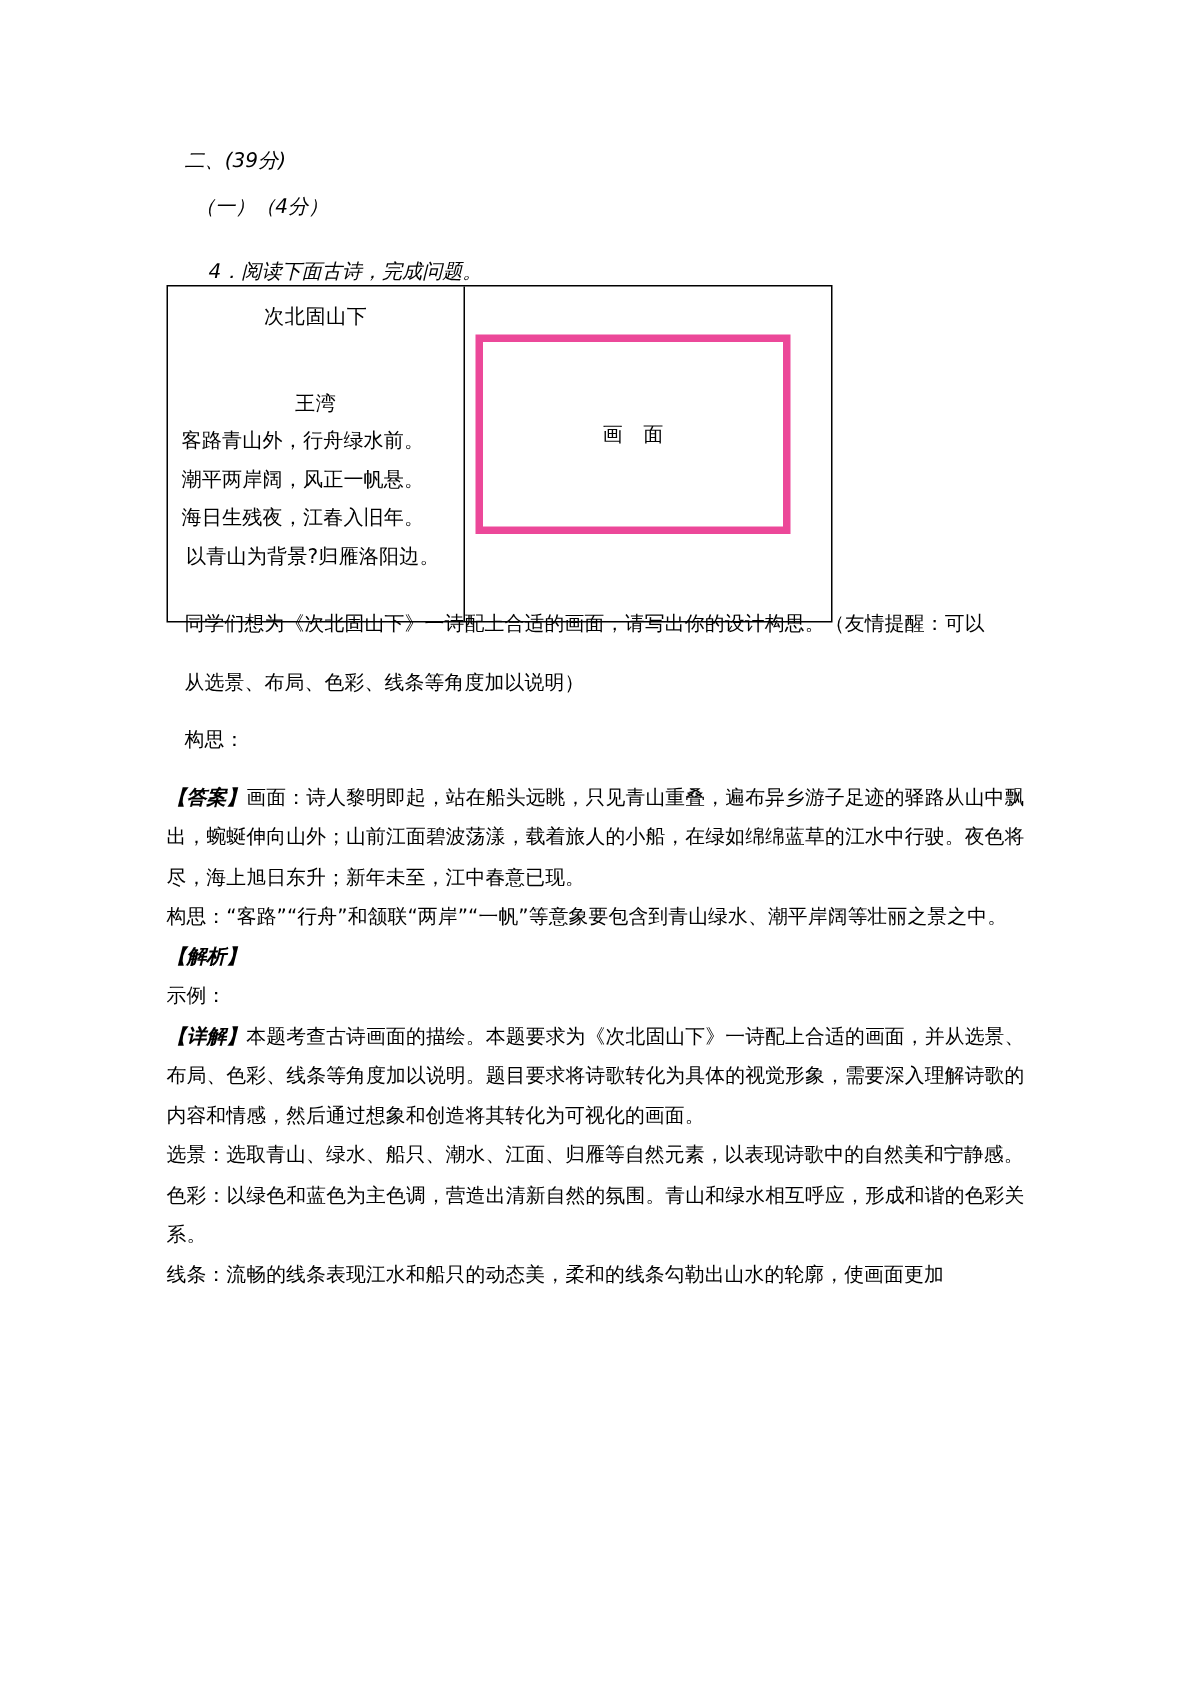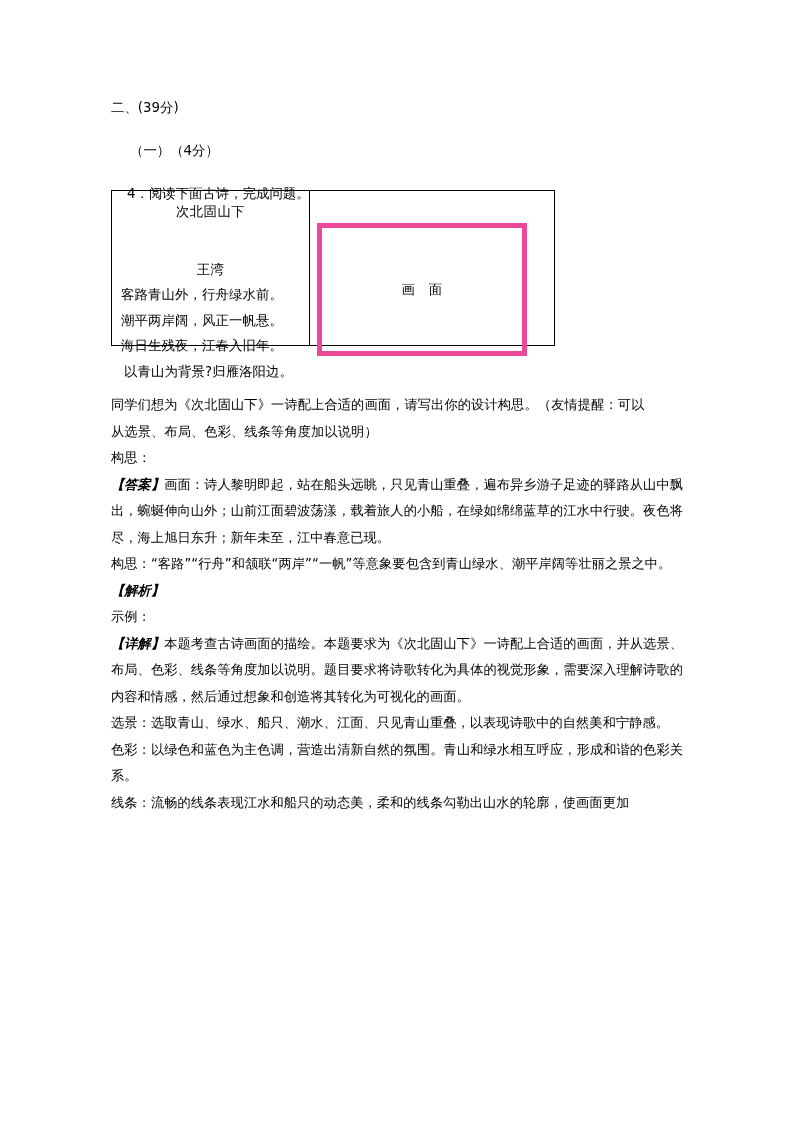--- a/index.html
+++ b/index.html
@@ -17,71 +17,72 @@
   }
   .page {
     position: absolute;
     left: 0; top: 0;
     width: 794px;
     height: 1123px;
     background: #ffffff;
   }
   .content {
     position: absolute;
-    left: 111px;
+    left: 123px;
     top: 94px;
     width: 572px;
+    font-style: italic;
   }
 
   .line {
     font-size: 13.2px;
     line-height: 26.5px;
     letter-spacing: 0.15px;
     white-space: pre-wrap;
-    margin: 0;
+    margin: 12px;
     text-align: justify;
     text-justify: inter-character;
   }
   .para {
     font-size: 13.2px;
     line-height: 26.5px;
     letter-spacing: 0.1px;
     margin: 0;
     text-align: justify;
     text-justify: inter-ideograph;
     text-indent: 0;
   }
   .h-sec {
     font-size: 13.4px;
     line-height: 27px;
     margin: 0;
   }
   .h-sub {
     font-size: 13.4px;
     line-height: 27px;
-    margin: 16px;
+    margin: 4px;
     padding-left: 3px;
   }
   .q-line {
     font-size: 13.4px;
     line-height: 27px;
     margin: 16px;
   }
   .bold {
     font-weight: bold;
     font-style: italic;
   }
 
   
   .poem-table {
     position: absolute;
     left: 111px;
     top: 190px;
     width: 444px;
-    height: 156px;
+    height: 225px;
     border: 1.4px solid #000;
     box-sizing: border-box;
     display: flex;
   }
   .cell-left {
     width: 198px;
     box-sizing: border-box;
     border-right: 1.4px solid #000;
     padding: 8px 6px 0 6px;
     display: flex;
@@ -179,21 +180,21 @@
     <div class="para"><span class="bold">【答案】</span><span>画面：</span><span>诗人黎明即起，站在船头远眺，只见青山重叠，遍布异乡游子足迹的驿路从山中飘出，蜿蜒伸向山外；山前江面碧波荡漾，载着旅人的小船，在绿如绵绵蓝草的江水中行驶。夜色将尽，海上旭日东升；新年未至，江中春意已现。</span></div>
 
     <div class="para"><span>构思：</span><span>“客路”“行舟”和颔联“两岸”“一帆”等意象要包含到青山绿水、潮平岸阔等壮丽之景之中。</span></div>
 
     <div class="para"><span class="bold">【解析】</span></div>
 
     <div class="para">示例：</div>
 
     <div class="para"><span class="bold">【详解】</span><span>本题考查古诗画面的描绘。本题要求为《次北固山下》一诗配上合适的画面，并从选景、布局、色彩、线条等角度加以说明。题目要求将诗歌转化为具体的视觉形象，需要深入理解诗歌的内容和情感，然后通过想象和创造将其转化为可视化的画面。</span></div>
 
-    <div class="para"><span>选景：</span><span>选取青山、绿水、船只、潮水、江面、只见青山重叠，以表现诗歌中的自然美和宁静感。</span></div>
+    <div class="para"><span>选景：</span><span>选取青山、绿水、船只、潮水、江面、归雁等自然元素，以表现诗歌中的自然美和宁静感。</span></div>
 
 
     <div class="para"><span>色彩：</span><span>以绿色和蓝色为主色调，营造出清新自然的氛围。青山和绿水相互呼应，形成和谐的色彩关系。</span></div>
 
     <div class="para"><span>线条：</span><span>流畅的线条表现江水和船只的动态美，柔和的线条勾勒出山水的轮廓，使画面更加</span></div>
 
   </div>
 
 </div>
 

